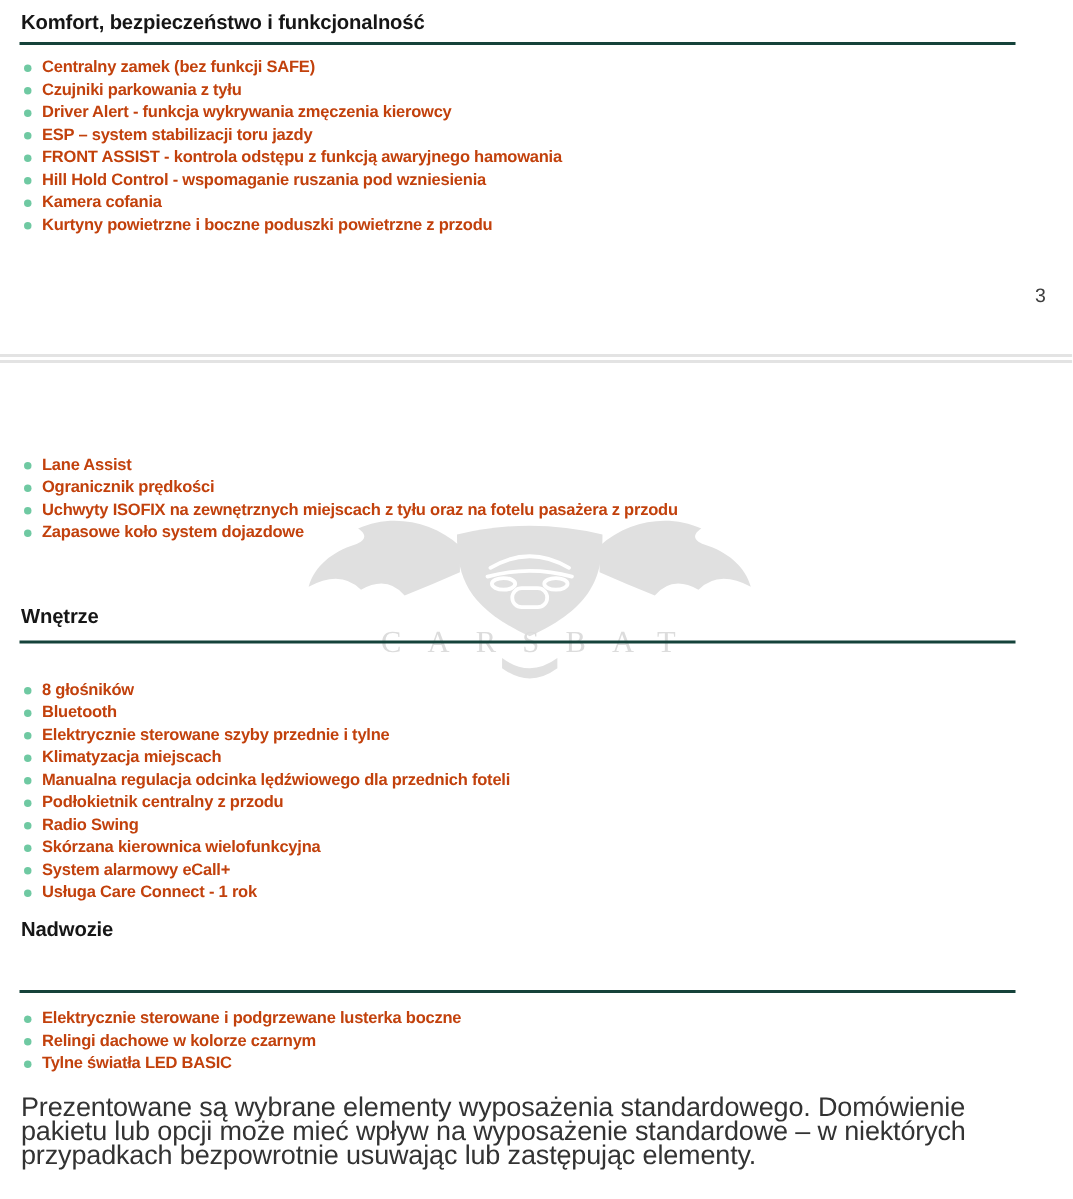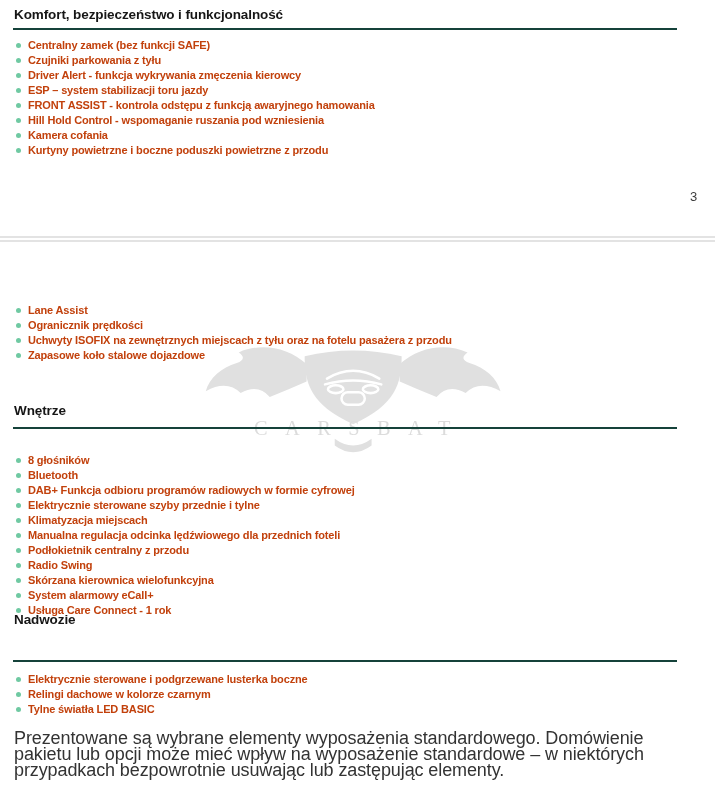--- a/index.html
+++ b/index.html
@@ -112,30 +112,29 @@
 
     <div class="pagebreak">
       <div class="pb pb1"></div>
       <div class="pb pb2"></div>
     </div>
 
     <ul class="list l2">
       <li><span class="bullet"></span><span>Lane Assist</span></li>
       <li><span class="bullet"></span><span>Ogranicznik prędkości</span></li>
       <li><span class="bullet"></span><span>Uchwyty ISOFIX na zewnętrznych miejscach z tyłu oraz na fotelu pasażera z przodu</span></li>
-      <li><span class="bullet"></span><span>Zapasowe koło stalowe dojazdowe</span></li>
+      <li><span class="bullet"></span><span>Zapasowe koło system dojazdowe</span></li>
     </ul>
 
     <h2 class="title t2">Wnętrze</h2>
     <div class="rule r2"></div>
 
     <ul class="list l3">
       <li><span class="bullet"></span><span>8 głośników</span></li>
       <li><span class="bullet"></span><span>Bluetooth</span></li>
-      <li><span class="bullet"></span><span>DAB+ Funkcja odbioru programów radiowych w formie cyfrowej</span></li>
       <li><span class="bullet"></span><span>Elektrycznie sterowane szyby przednie i tylne</span></li>
       <li><span class="bullet"></span><span>Klimatyzacja miejscach</span></li>
       <li><span class="bullet"></span><span>Manualna regulacja odcinka lędźwiowego dla przednich foteli</span></li>
       <li><span class="bullet"></span><span>Podłokietnik centralny z przodu</span></li>
       <li><span class="bullet"></span><span>Radio Swing</span></li>
       <li><span class="bullet"></span><span>Skórzana kierownica wielofunkcyjna</span></li>
       <li><span class="bullet"></span><span>System alarmowy eCall+</span></li>
       <li><span class="bullet"></span><span>Usługa Care Connect - 1 rok</span></li>
     </ul>
 

